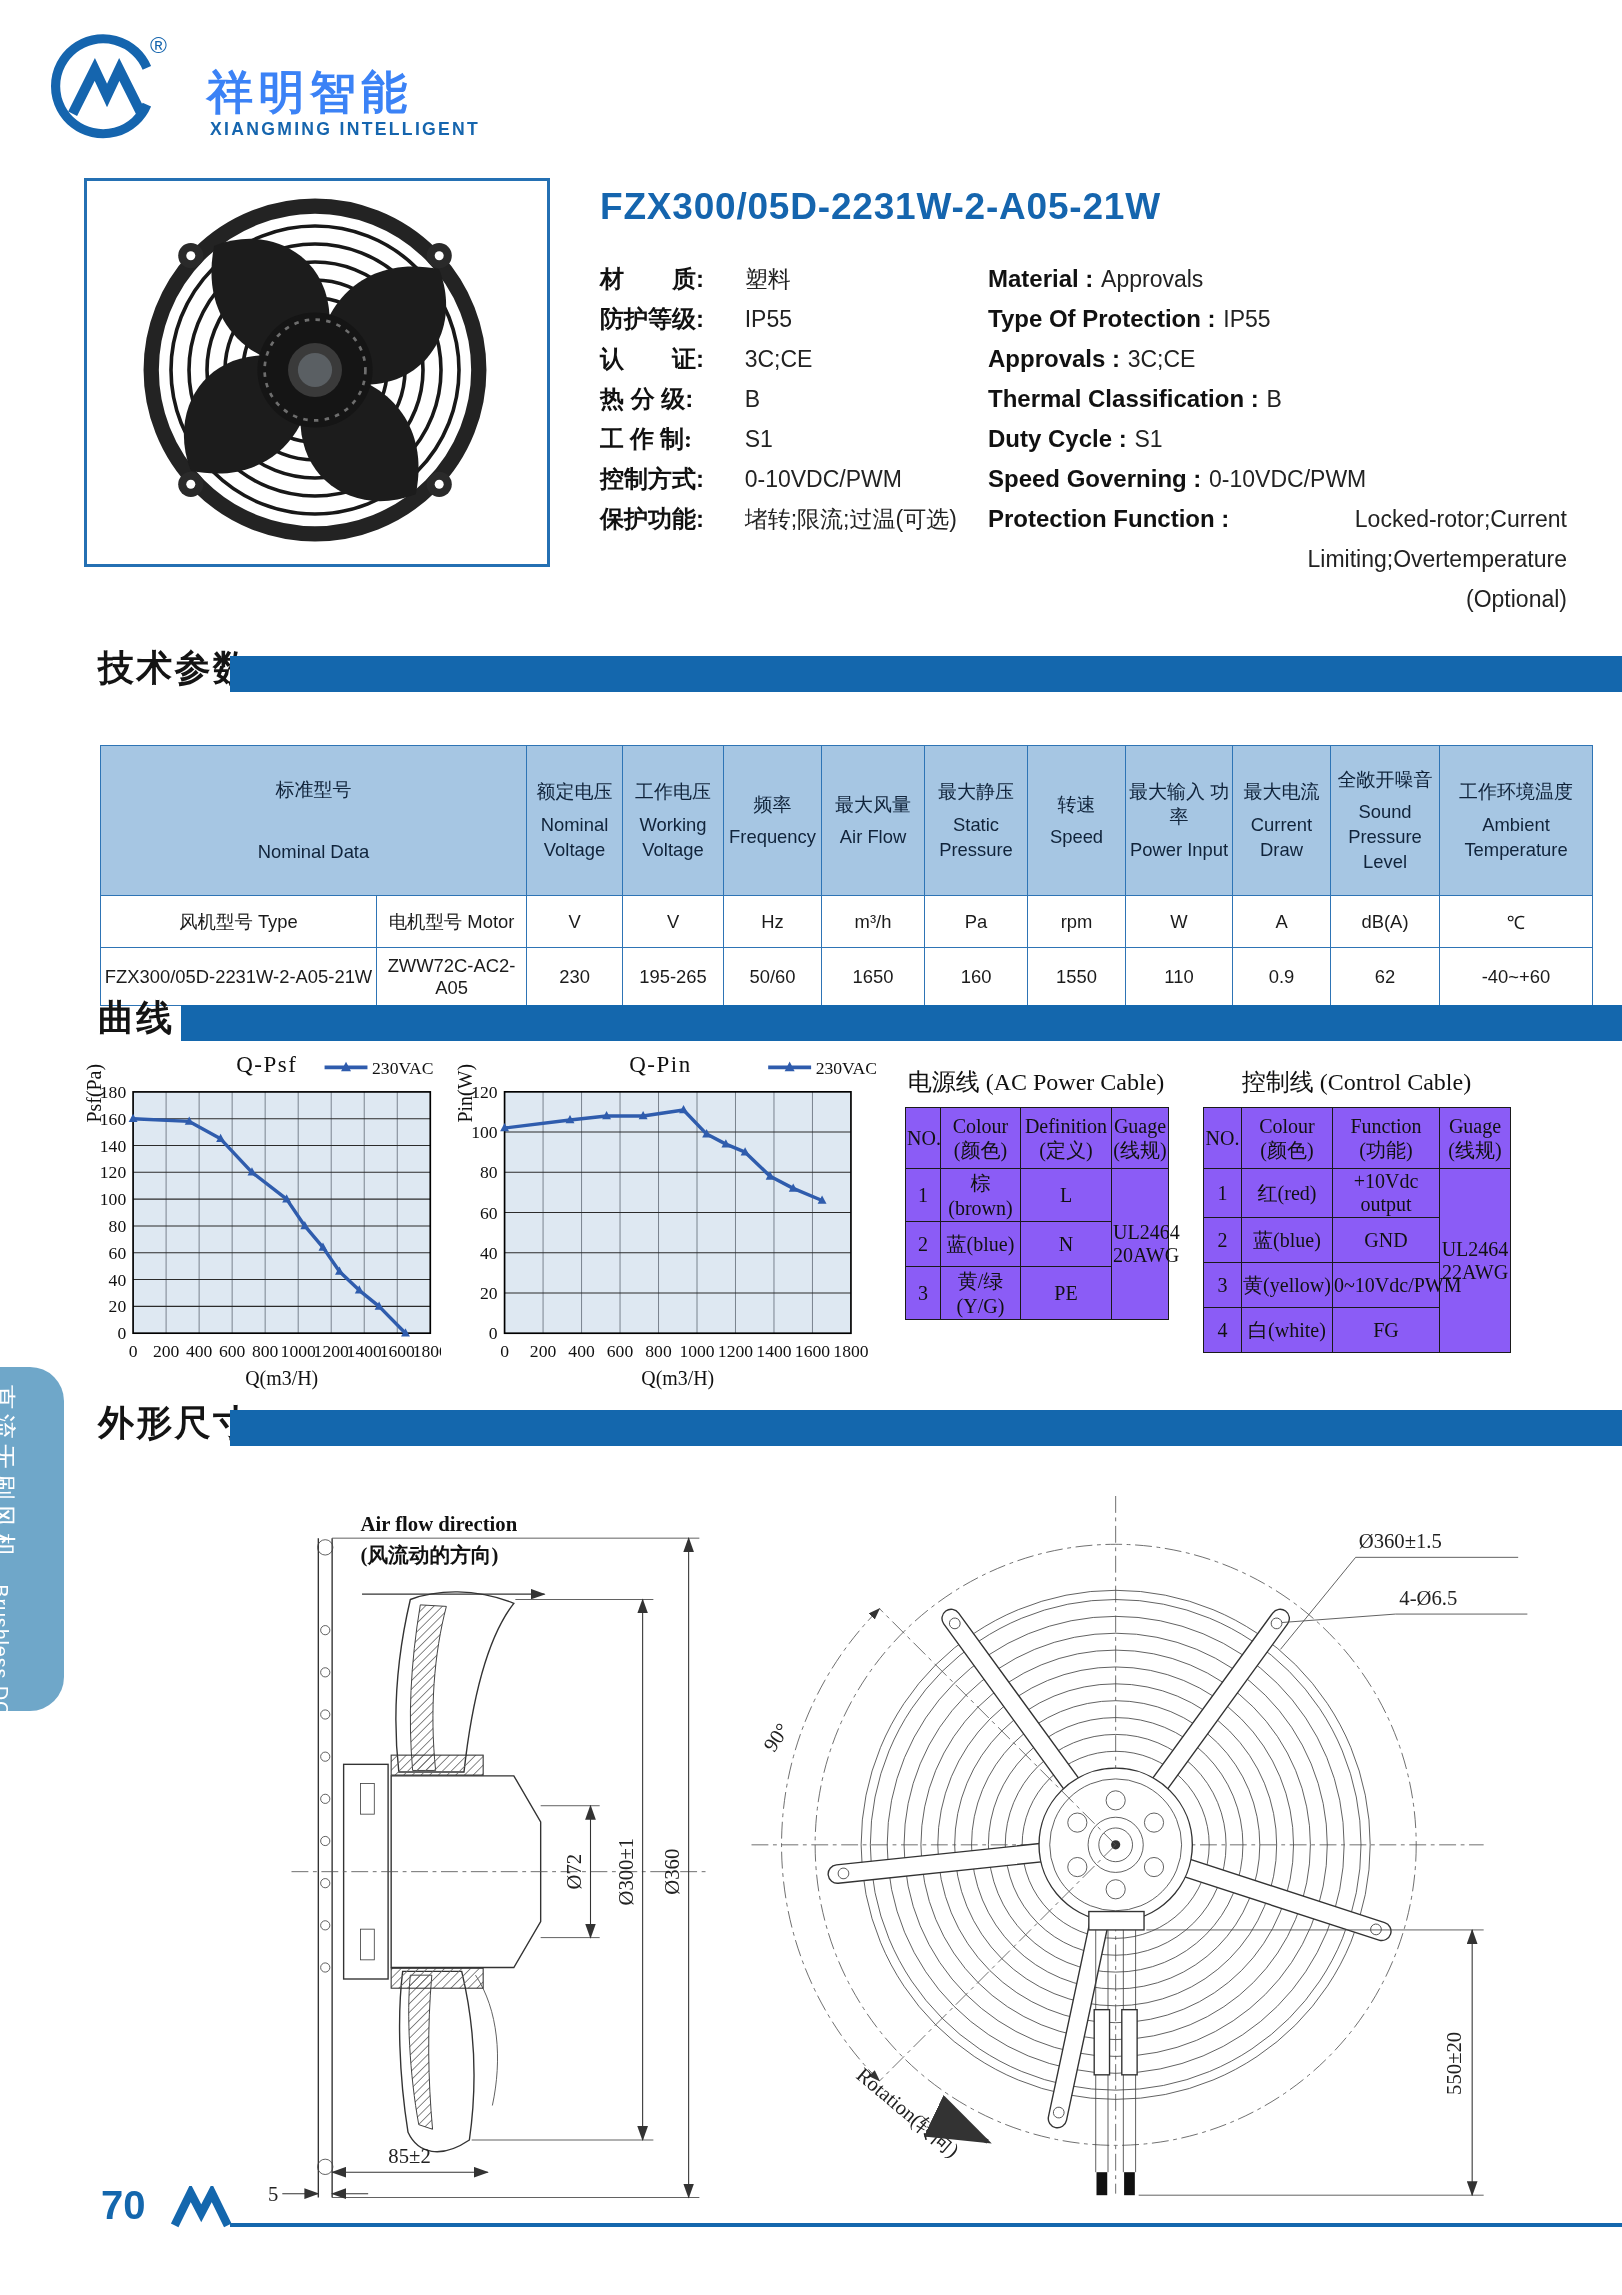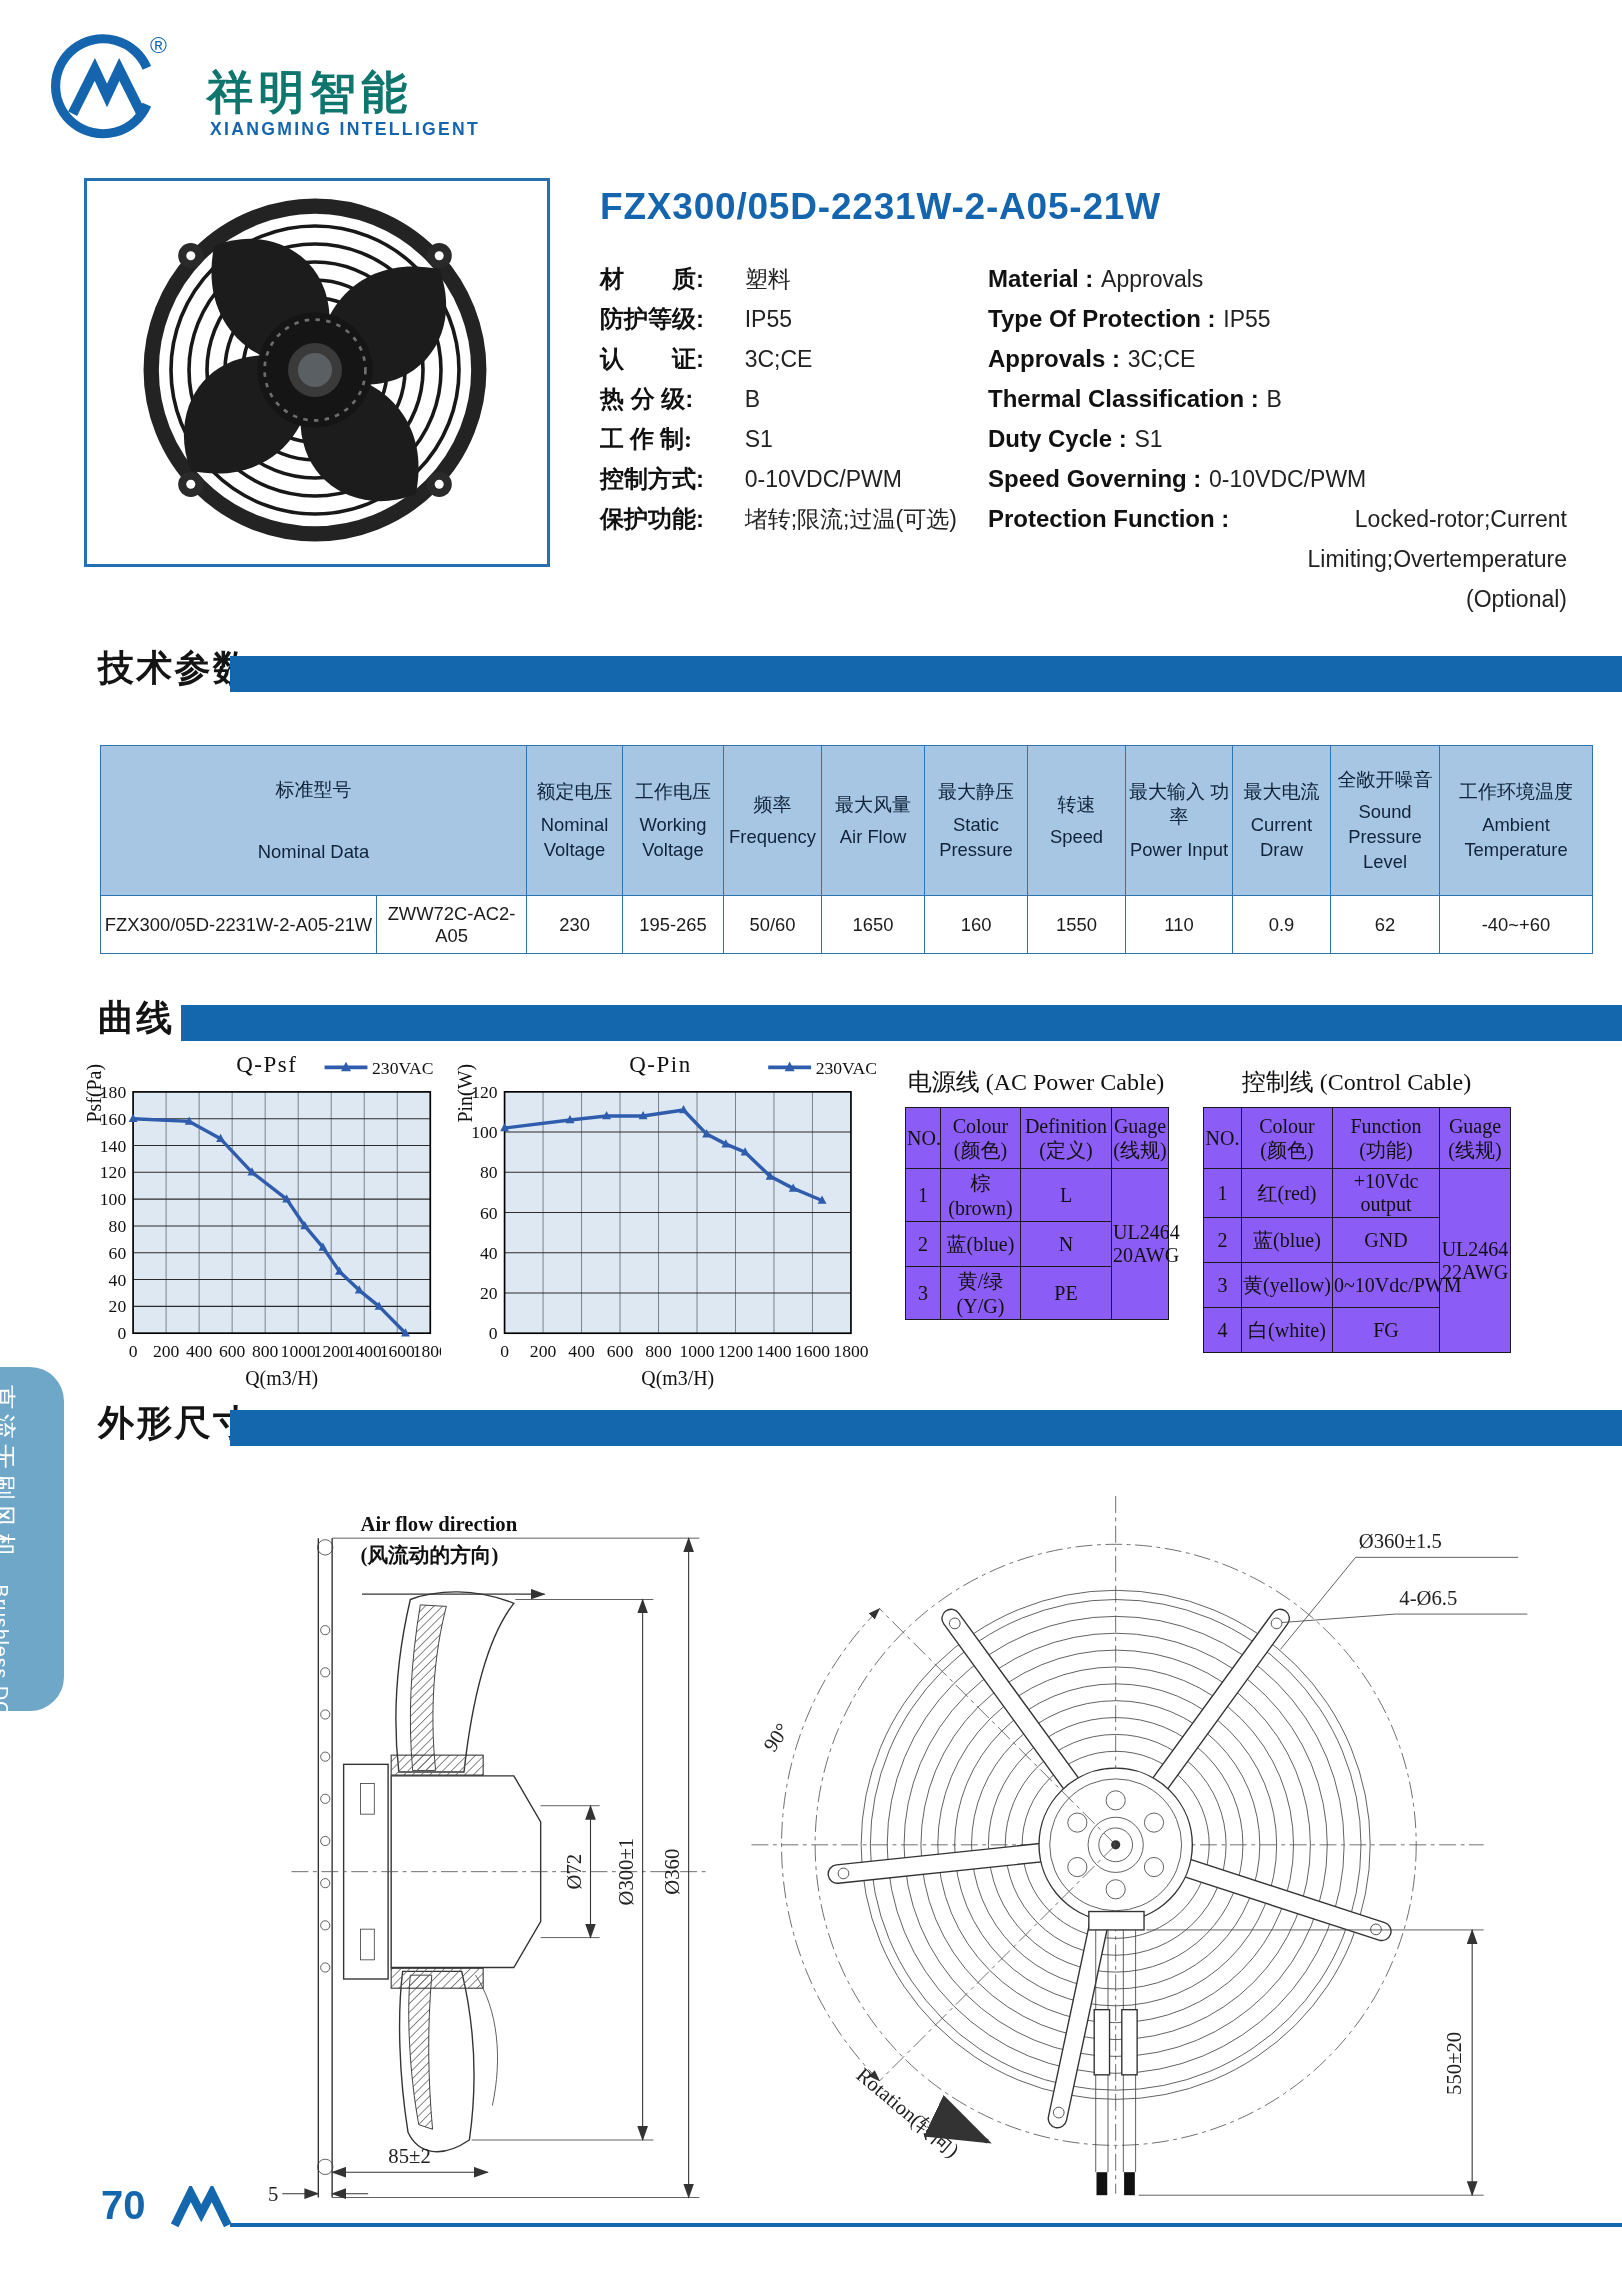--- a/index.html
+++ b/index.html
@@ -1,21 +1,21 @@
 <!DOCTYPE html>
 <html style="font-size:12.3px"><head>
 <meta charset="utf-8">
 <style>
   html,body{margin:0;padding:0;background:#9aa0a6;}
   .page{position:relative;width:1623px;height:2295px;background:#fff;
         font-family:"Liberation Sans",sans-serif;color:#1b1b1b;overflow:hidden;margin:0 auto;}
   .abs{position:absolute;}
 
   
-  .logo-cn{position:absolute;left:163px;top:37px;font-size:46px;font-weight:bold;color:#0f766e;letter-spacing:5.4px;}
+  .logo-cn{position:absolute;left:163px;top:37px;font-size:46px;font-weight:bold;color:#3b82f6;letter-spacing:5.4px;}
   .logo-en{position:absolute;left:166px;top:94px;font-size:17.6px;font-weight:bold;color:#1565AE;letter-spacing:2.3px;}
 
   
   .photo-box{position:absolute;left:84px;top:178px;width:460px;height:383px;border:3.1px solid #2470B3;background:#fff;}
   .model-title{position:absolute;left:600px;top:186px;font-size:37px;font-weight:bold;color:#1565AE;letter-spacing:0.8px;}
   .spec-col{position:absolute;top:259px;}
   .spec-row{display:flex;line-height:40px;}
   .spec-label{font-weight:bold;font-size:24px;white-space:nowrap;margin-right:7.7px;color:#111;}
   .spec-value{font-size:23px;color:#222;}
   #specCn{left:600px;width:383px;}
@@ -242,20 +242,34 @@
             <div>Current Draw</div>
           </td>
           <td>
             <div>全敞开噪音</div>
             <div>Sound Pressure Level</div>
           </td>
           <td>
             <div>工作环境温度</div>
             <div>Ambient Temperature</div>
           </td>
+        </tr>
+        <tr class="urow">
+          <td>风机型号 Type</td>
+          <td>电机型号 Motor</td>
+          <td>V</td>
+          <td>V</td>
+          <td>Hz</td>
+          <td>m³/h</td>
+          <td>Pa</td>
+          <td>rpm</td>
+          <td>W</td>
+          <td>A</td>
+          <td>dB(A)</td>
+          <td>℃</td>
         </tr>
         <tr class="drow">
           <td class="sm">FZX300/05D-2231W-2-A05-21W</td>
           <td class="sm">ZWW72C-AC2-A05</td>
           <td>230</td>
           <td>195-265</td>
           <td>50/60</td>
           <td>1650</td>
           <td>160</td>
           <td>1550</td>

